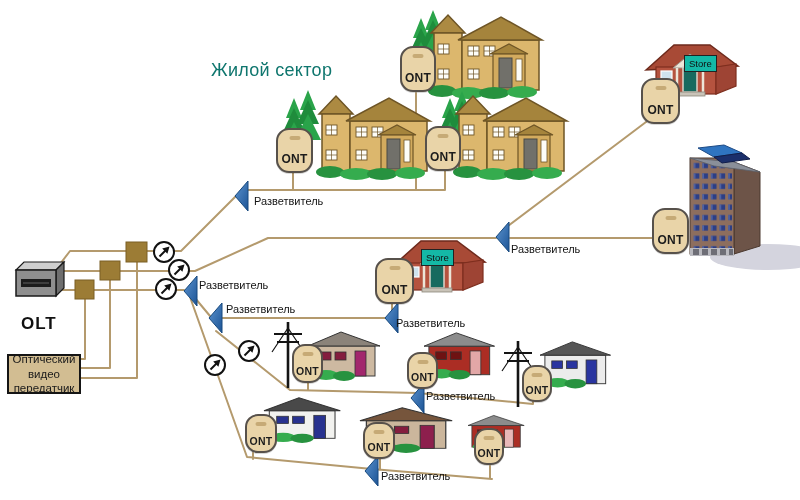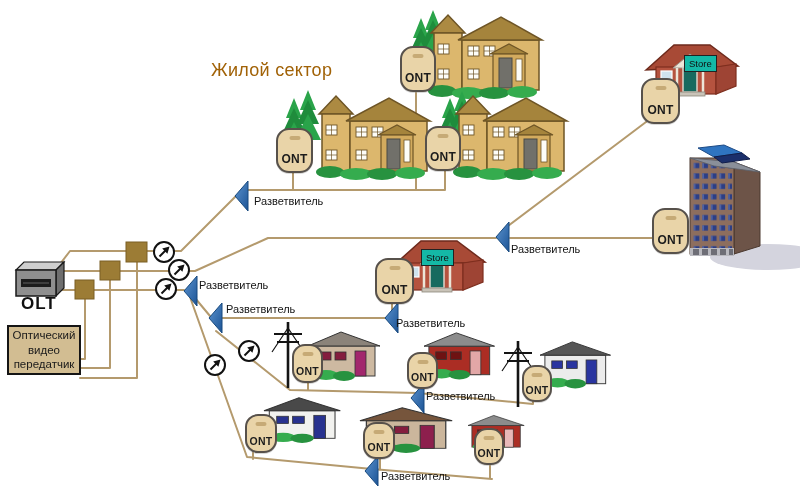--- a/index.html
+++ b/index.html
@@ -3,21 +3,21 @@
 <meta charset="utf-8">
 <style>
   html,body{margin:0;padding:0;background:#fff;}
   #stage{
     position:relative;width:800px;height:500px;background:#ffffff;overflow:hidden;
     font-family:"Liberation Sans","DejaVu Sans",sans-serif;
   }
   #art{position:absolute;left:0;top:0;}
   .overlay{position:absolute;}
   .title{
-    font-size:18px;font-weight:500;color:#a16207;letter-spacing:.3px;white-space:nowrap;
+    font-size:18px;font-weight:500;color:#0f766e;letter-spacing:.3px;white-space:nowrap;
   }
   .olt-label{
     font-size:17px;font-weight:600;color:#111;letter-spacing:1px;white-space:nowrap;
   }
   .split-label{
     font-size:11px;font-weight:500;color:#141414;white-space:nowrap;
   }
   .transmitter{
     box-sizing:border-box;background:#d2bd92;border:2px solid #151515;
     display:flex;flex-direction:column;align-items:center;justify-content:center;
@@ -218,23 +218,23 @@
       <use href="#split" x="496" y="237"></use>
       <use href="#split" x="184" y="291"></use>
       <use href="#split" x="209" y="318"></use>
       <use href="#split" x="385" y="318"></use>
       <use href="#split" x="411" y="398"></use>
       <use href="#split" x="365" y="471"></use>
     </g>
   </svg>
 
   <div class="overlay title" style="left:211px;top:60px;">Жилой сектор</div>
-  <div class="overlay olt-label" style="left:21px;top:294px;">OLT</div>
-
-  <div class="overlay transmitter" style="left:7px;top:325px;width:74px;height:50px;">
+  <div class="overlay olt-label" style="left:21px;top:314px;">OLT</div>
+
+  <div class="overlay transmitter" style="left:7px;top:354px;width:74px;height:40px;">
     <div>Оптический</div>
     <div>видео</div>
     <div>передатчик</div>
   </div>
 
   <div class="overlay split-label" style="left:254px;top:195px;">Разветвитель</div>
   <div class="overlay split-label" style="left:511px;top:243px;">Разветвитель</div>
   <div class="overlay split-label" style="left:199px;top:279px;">Разветвитель</div>
   <div class="overlay split-label" style="left:226px;top:303px;">Разветвитель</div>
   <div class="overlay split-label" style="left:396px;top:317px;">Разветвитель</div>

